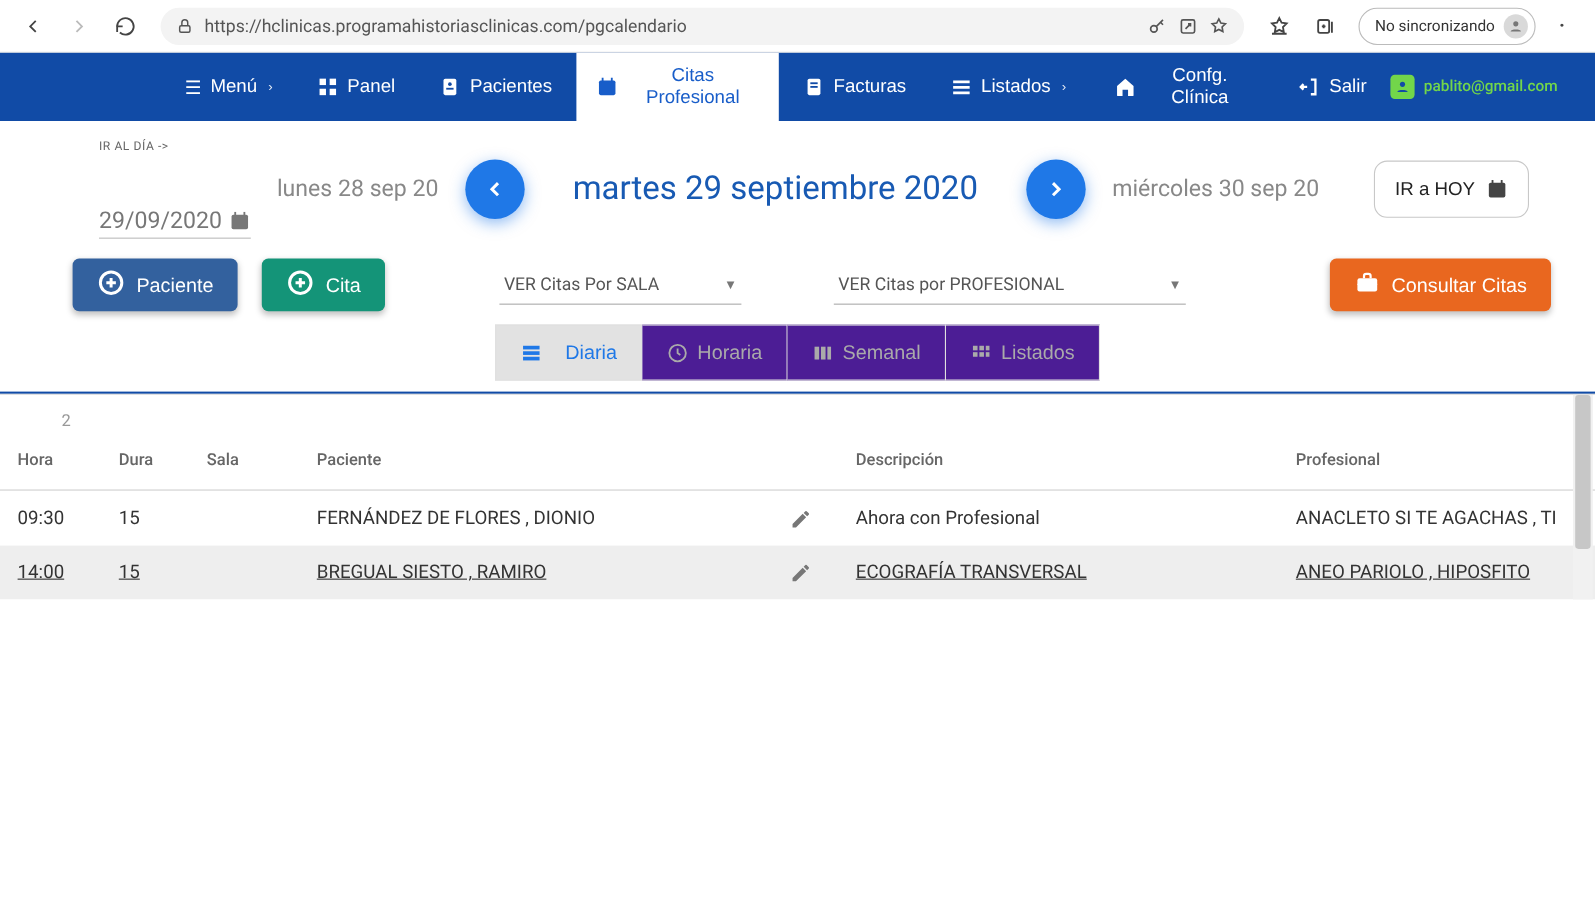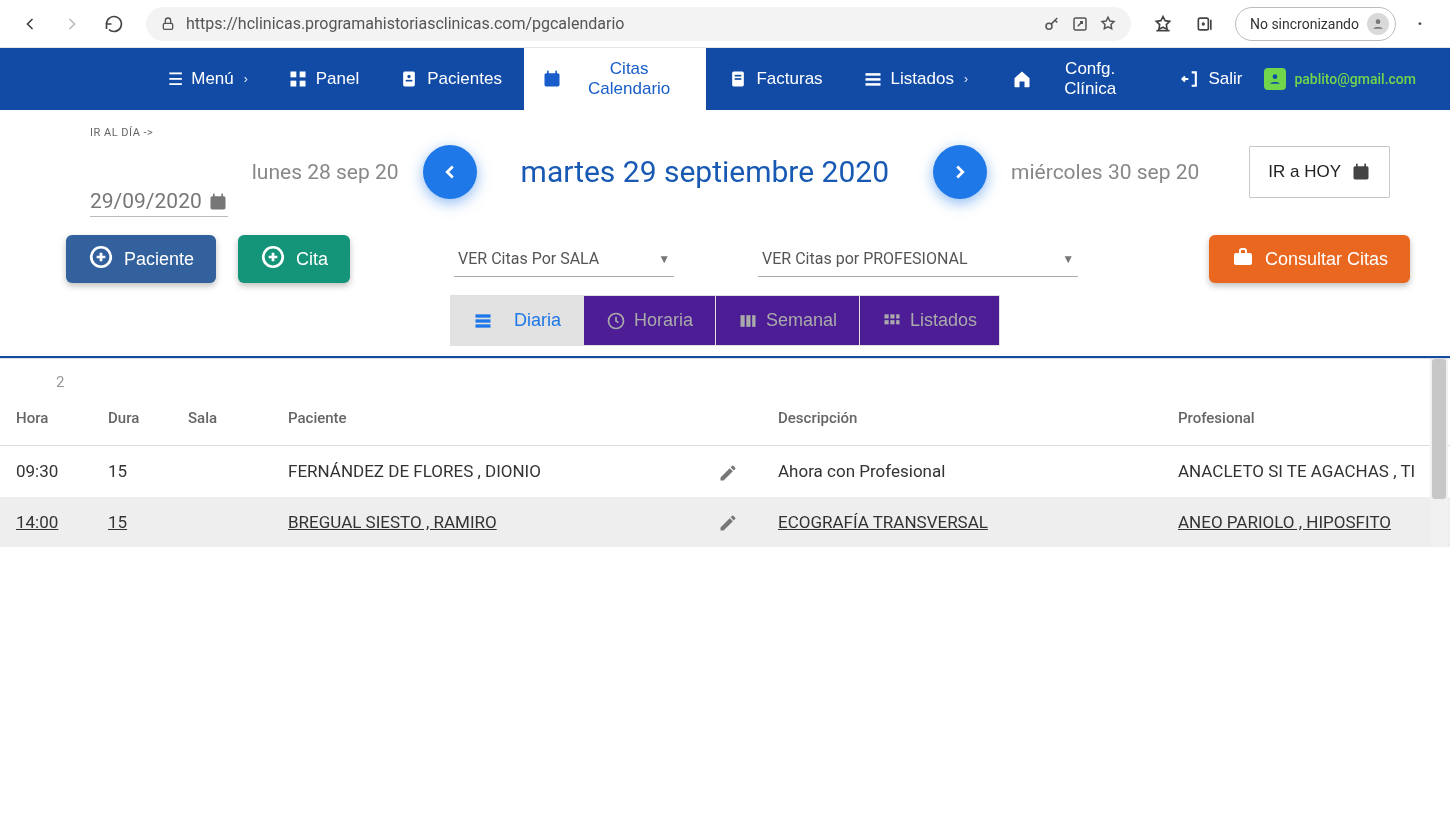--- a/index.html
+++ b/index.html
@@ -107,21 +107,21 @@
     box-shadow: 0 4px 14px rgba(31,120,231,.5);
     cursor:pointer; border:none;
   }
   .current-day {
     font-size: 30px; font-weight:400; color:#185ab3;
     margin: 0 20px;
   }
   .today-btn {
     margin-left:auto;
     height:52px; padding: 0 18px;
-    border:1px solid #c8c8c8; border-radius:1px;
+    border:1px solid #c8c8c8; border-radius:12px;
     background:#fff; display:flex; align-items:center; gap:10px;
     font-size:17px; font-weight:500; color:#222; cursor:pointer;
   }
   
   .actions-row {
     display:flex; align-items:center; padding: 8px 40px 6px 66px;
     gap: 22px;
   }
   .btn {
     display:flex; align-items:center; gap:10px;
@@ -284,21 +284,21 @@
   </button>
   <button class="nav-item active">
     <span>
       <svg class="icon-svg" viewBox="0 0 24 24" fill="currentColor">
           <rect x="3" y="5" width="18" height="16" rx="2"></rect>
           <rect x="3" y="5" width="18" height="4" fill="#fff" opacity="0"></rect>
           <rect x="6" y="2" width="2" height="5"></rect>
           <rect x="16" y="2" width="2" height="5"></rect>
         </svg>
     </span>
-    <span>Citas Calendario</span>
+    <span>Citas Profesional</span>
   </button>
   <button class="nav-item">
     <span>
       <svg class="icon-svg" viewBox="0 0 24 24" fill="currentColor">
           <rect x="5" y="3" width="14" height="18" rx="2"></rect>
           <rect x="8" y="7" width="8" height="2" fill="#114ba6"></rect>
           <rect x="8" y="11" width="8" height="2" fill="#114ba6"></rect>
         </svg>
     </span>
     <span>Facturas</span>

